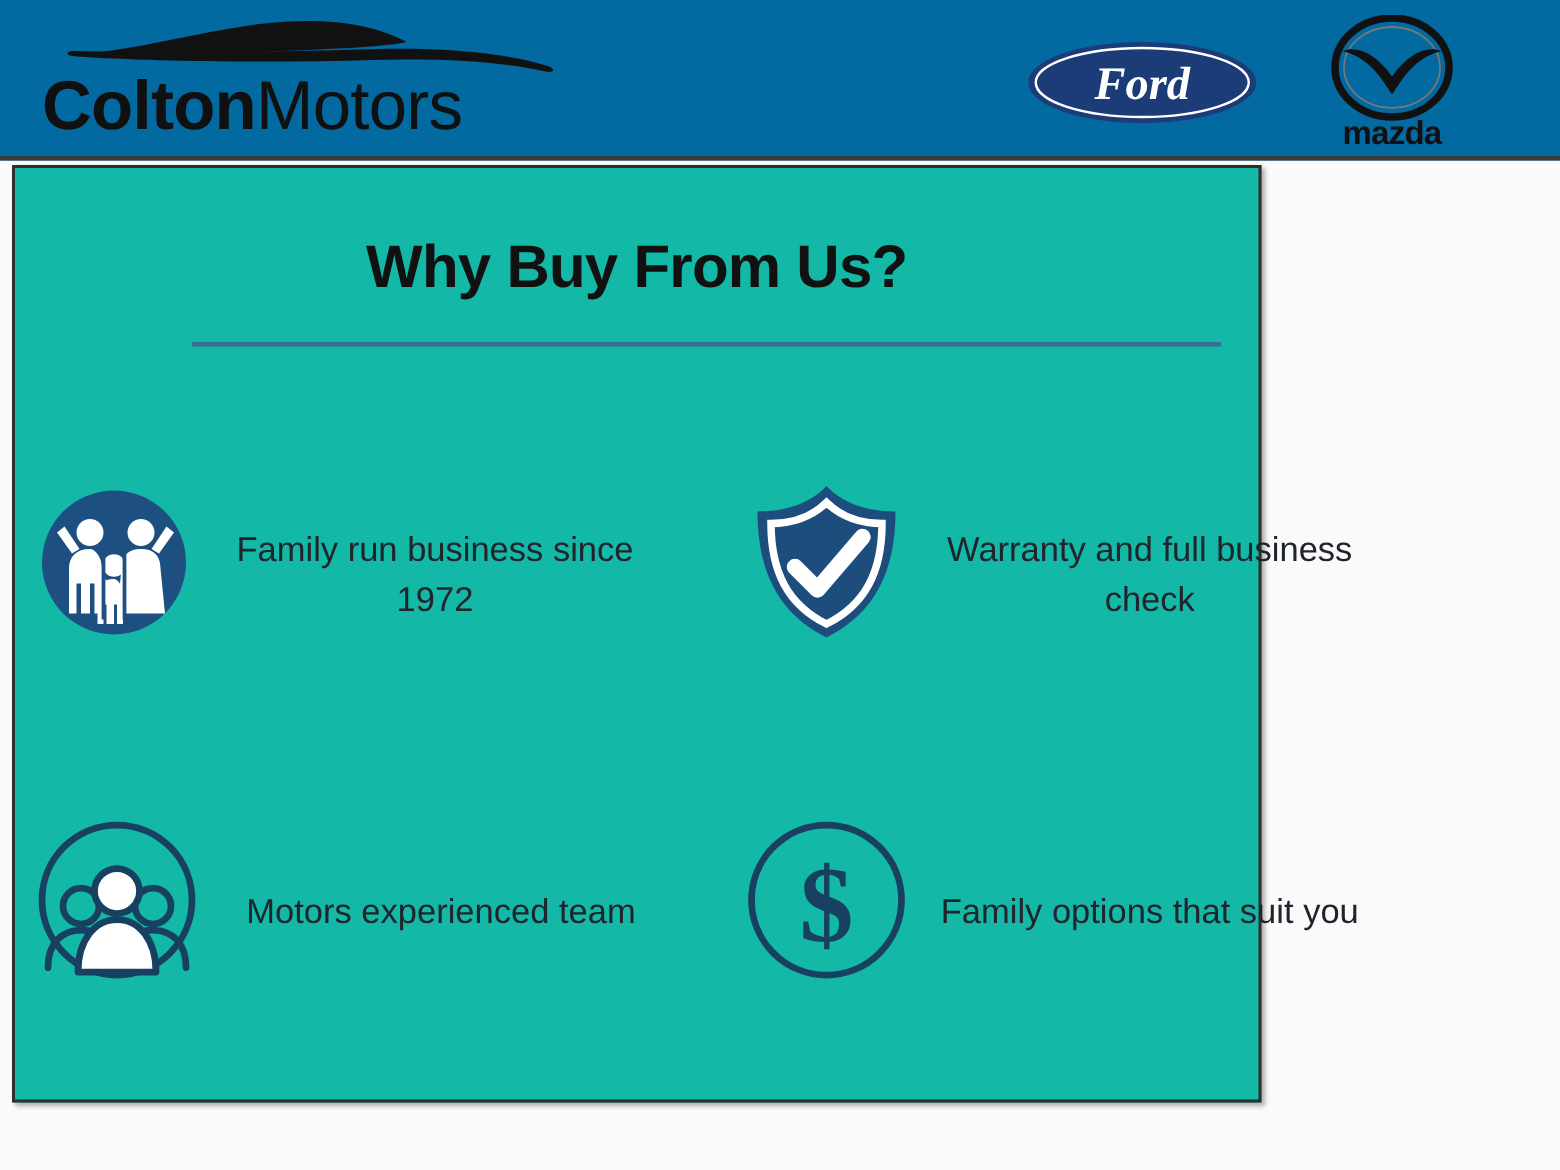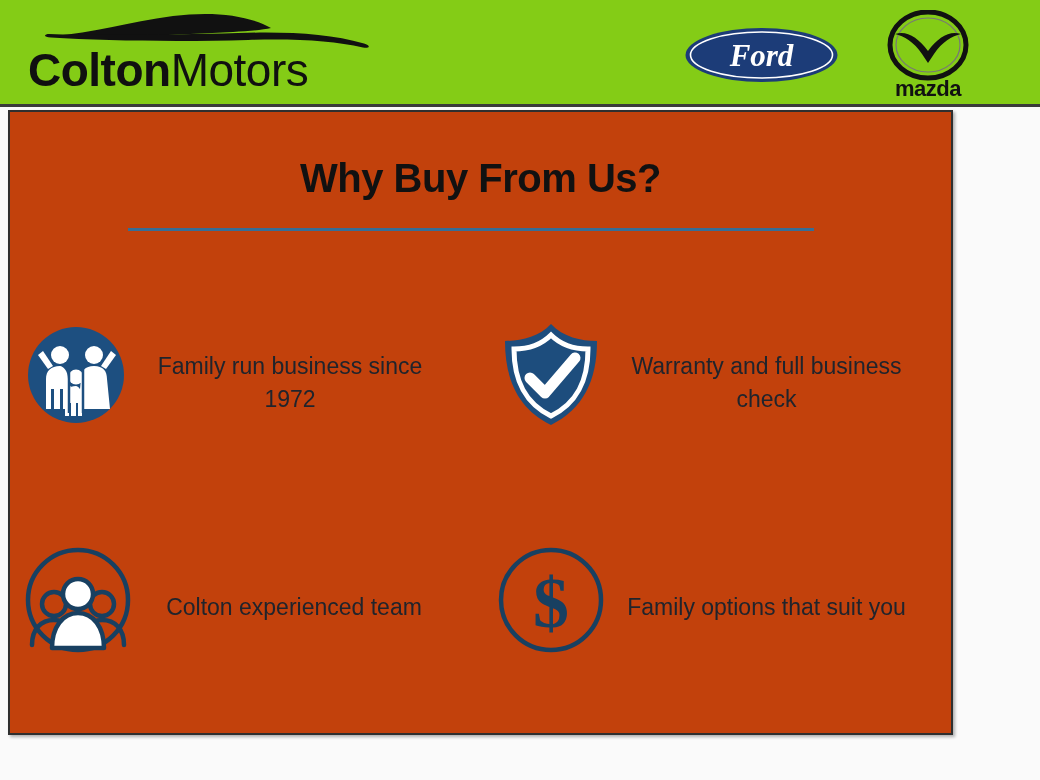--- a/index.html
+++ b/index.html
@@ -14,21 +14,21 @@
     overflow: hidden;
     position: relative;
   }
 
   
   .header {
     position: absolute;
     left: 0; top: 0;
     width: 1040px;
     height: 107px;
-    background: #84cc16;
+    background: #0369a1;
     border-bottom: 3px solid #3a3a3a;
     box-sizing: border-box;
   }
 
   
   .dealer-logo {
     position: absolute;
     left: 28px;
     top: 4px;
     width: 360px;
@@ -68,23 +68,23 @@
     top: 10px;
     width: 120px;
     height: 92px;
   }
 
   
   .panel {
     position: absolute;
     left: 8px;
     top: 110px;
-    width: 945px;
+    width: 833px;
     height: 625px;
-    background: #c2410c;
+    background: #14b8a6;
     border: 2px solid #2f2f2f;
     box-sizing: border-box;
     box-shadow: 2px 2px 3px rgba(0,0,0,0.30);
   }
 
   .panel-title {
     position: absolute;
     left: 0;
     top: 44px;
     width: 100%;
@@ -226,21 +226,21 @@
           <circle cx="32" cy="59" r="12" fill="none" stroke="#184061" stroke-width="4.5"></circle>
           <path d="M10 100 C10 84 19 75 32 75 C38 75 43 77 47 81" fill="none" stroke="#184061" stroke-width="4.5" stroke-linecap="round"></path>
 
           <circle cx="80" cy="59" r="12" fill="none" stroke="#184061" stroke-width="4.5"></circle>
           <path d="M102 100 C102 84 93 75 80 75 C74 75 69 77 65 81" fill="none" stroke="#184061" stroke-width="4.5" stroke-linecap="round"></path>
 
           <circle cx="56" cy="49" r="15" fill="#ffffff" stroke="#184061" stroke-width="4.5"></circle>
           <path d="M30 103 C30 82 41 68 56 68 C71 68 82 82 82 103 Z" fill="#ffffff" stroke="#184061" stroke-width="4.5" stroke-linejoin="round"></path>
         </svg>
       </div>
-      <div class="benefit-label">Colton experienced team</div>
+      <div class="benefit-label">Motors experienced team</div>
     </div>
 
     <div class="benefit">
       <div class="benefit-icon">
         <svg width="112" height="110" viewBox="0 0 112 110">
           <circle cx="56" cy="55" r="50" fill="none" stroke="#184061" stroke-width="4.5"></circle>
           <text x="56" y="82" text-anchor="middle" font-family="'Liberation Serif', serif" font-size="72" font-weight="700" fill="#184061">$</text>
         </svg>
       </div>
       <div class="benefit-label">Family options that suit you</div>

